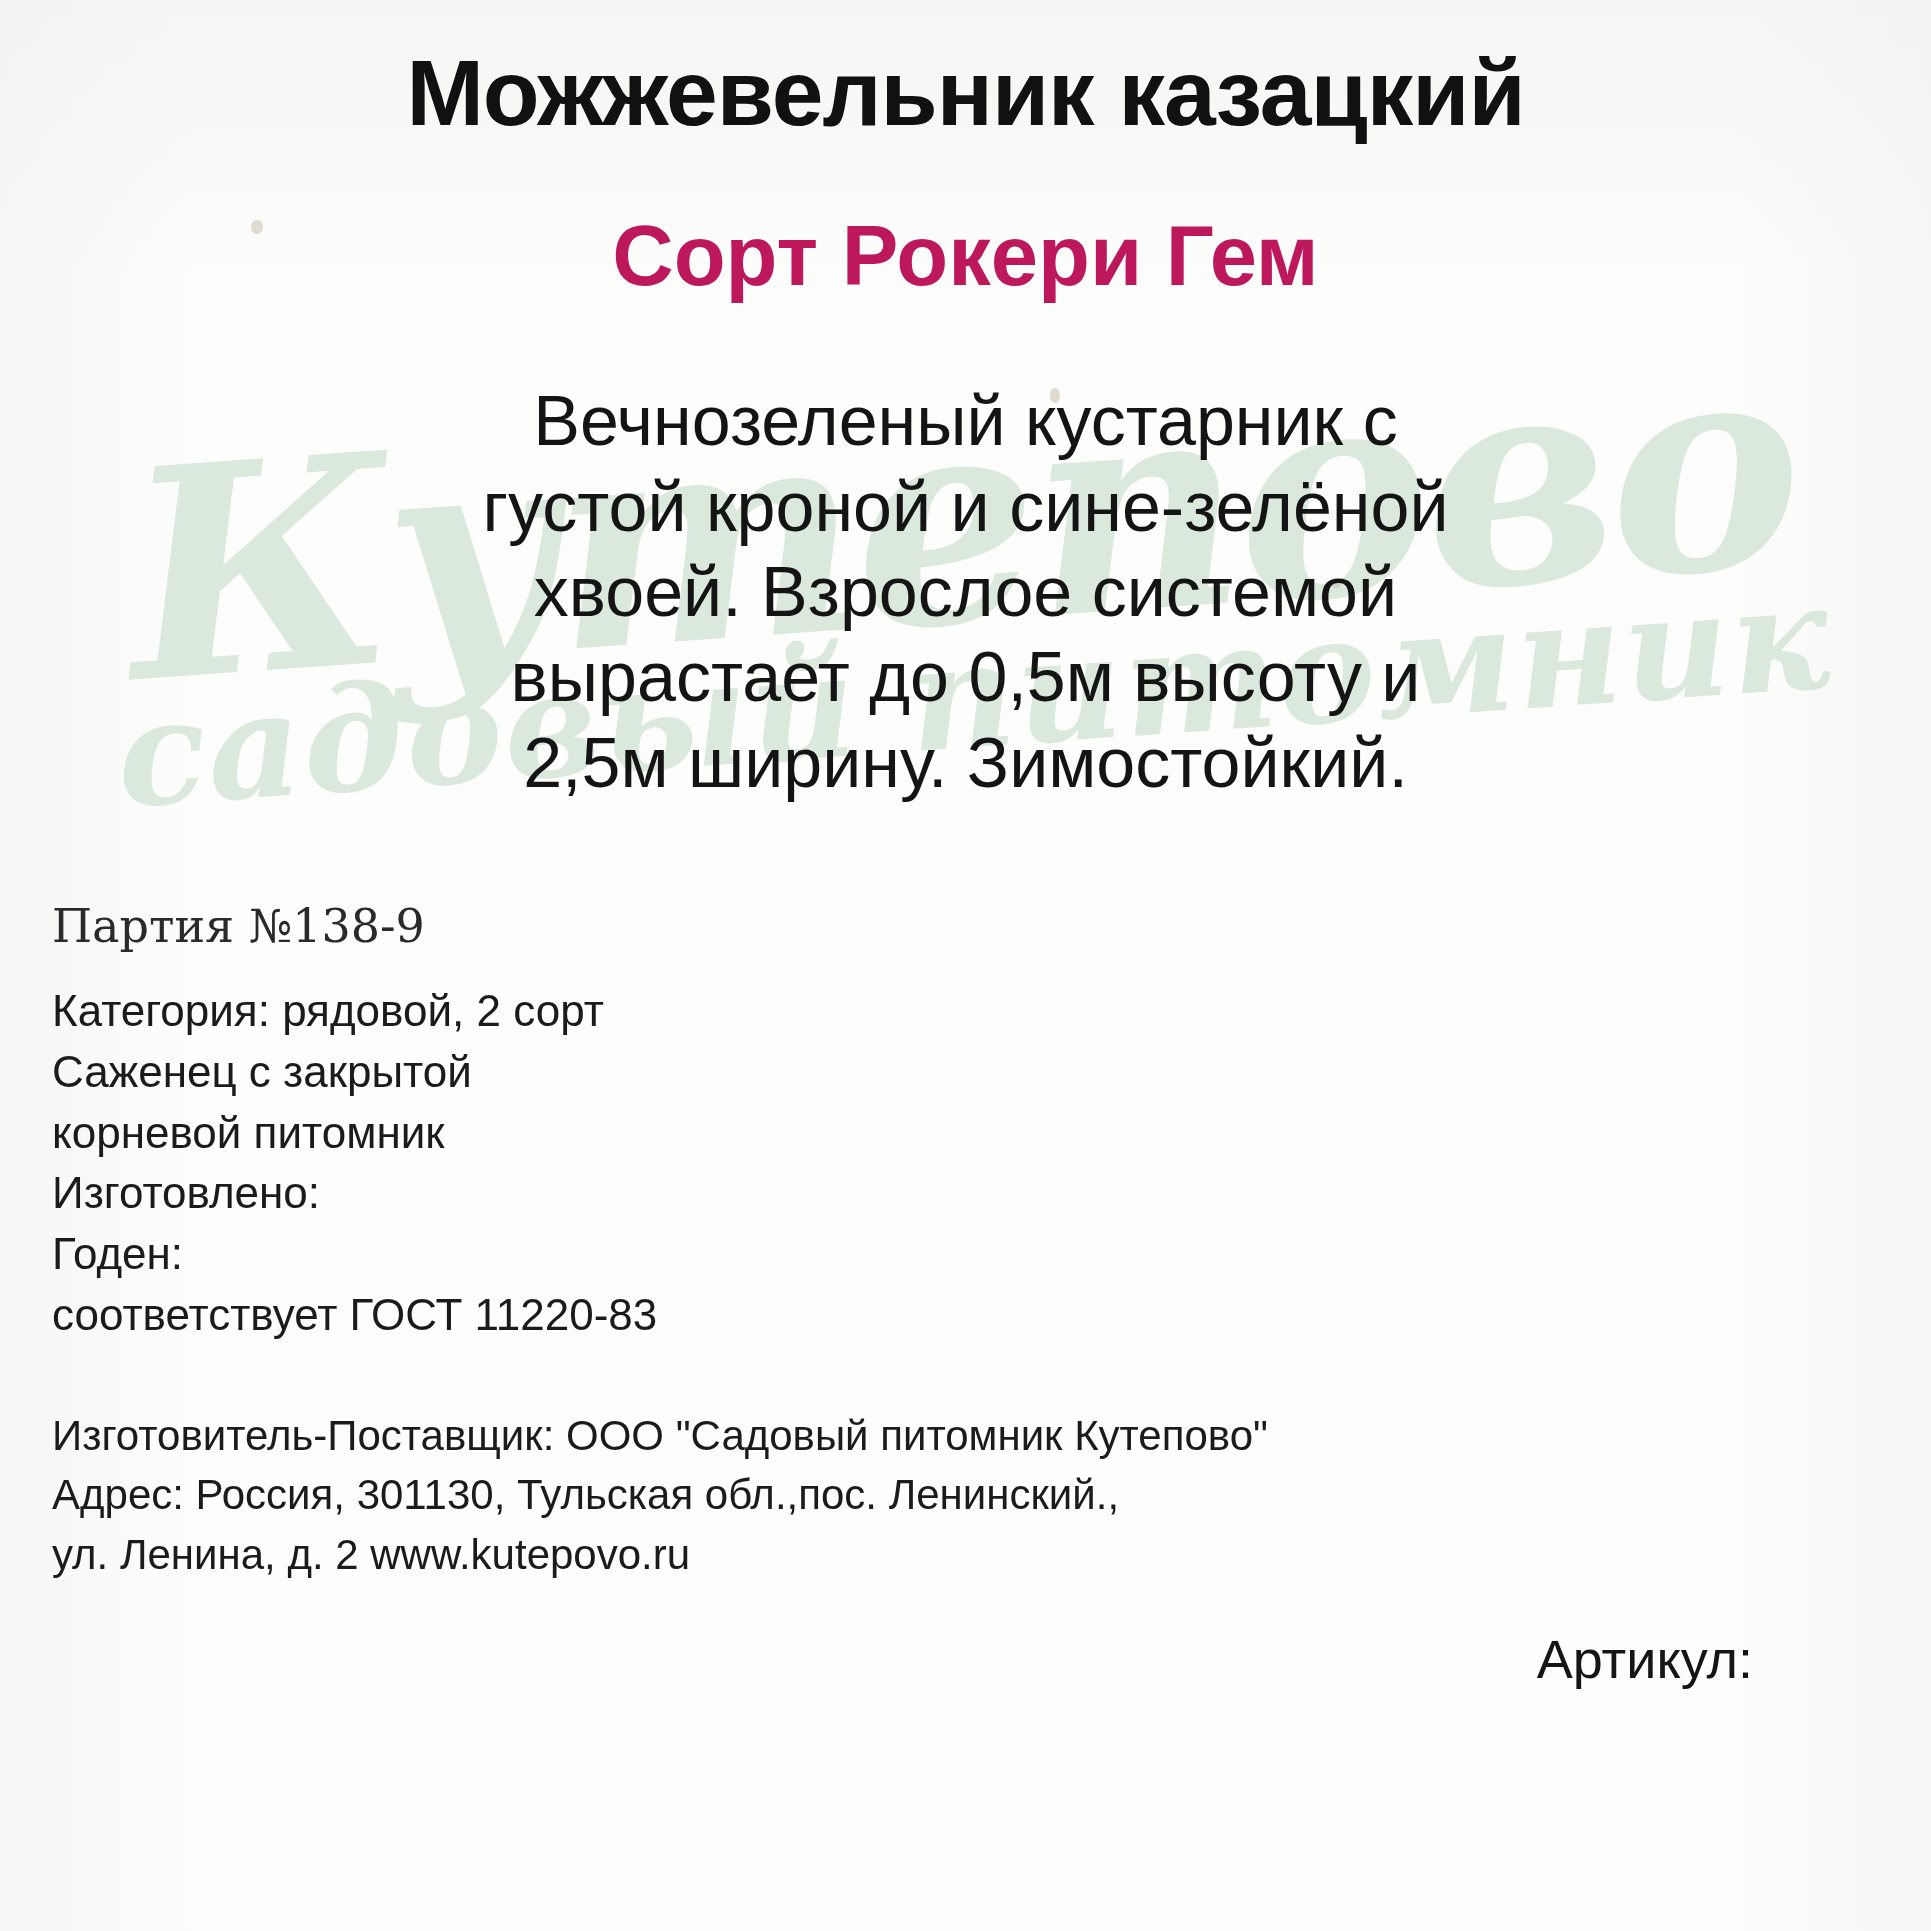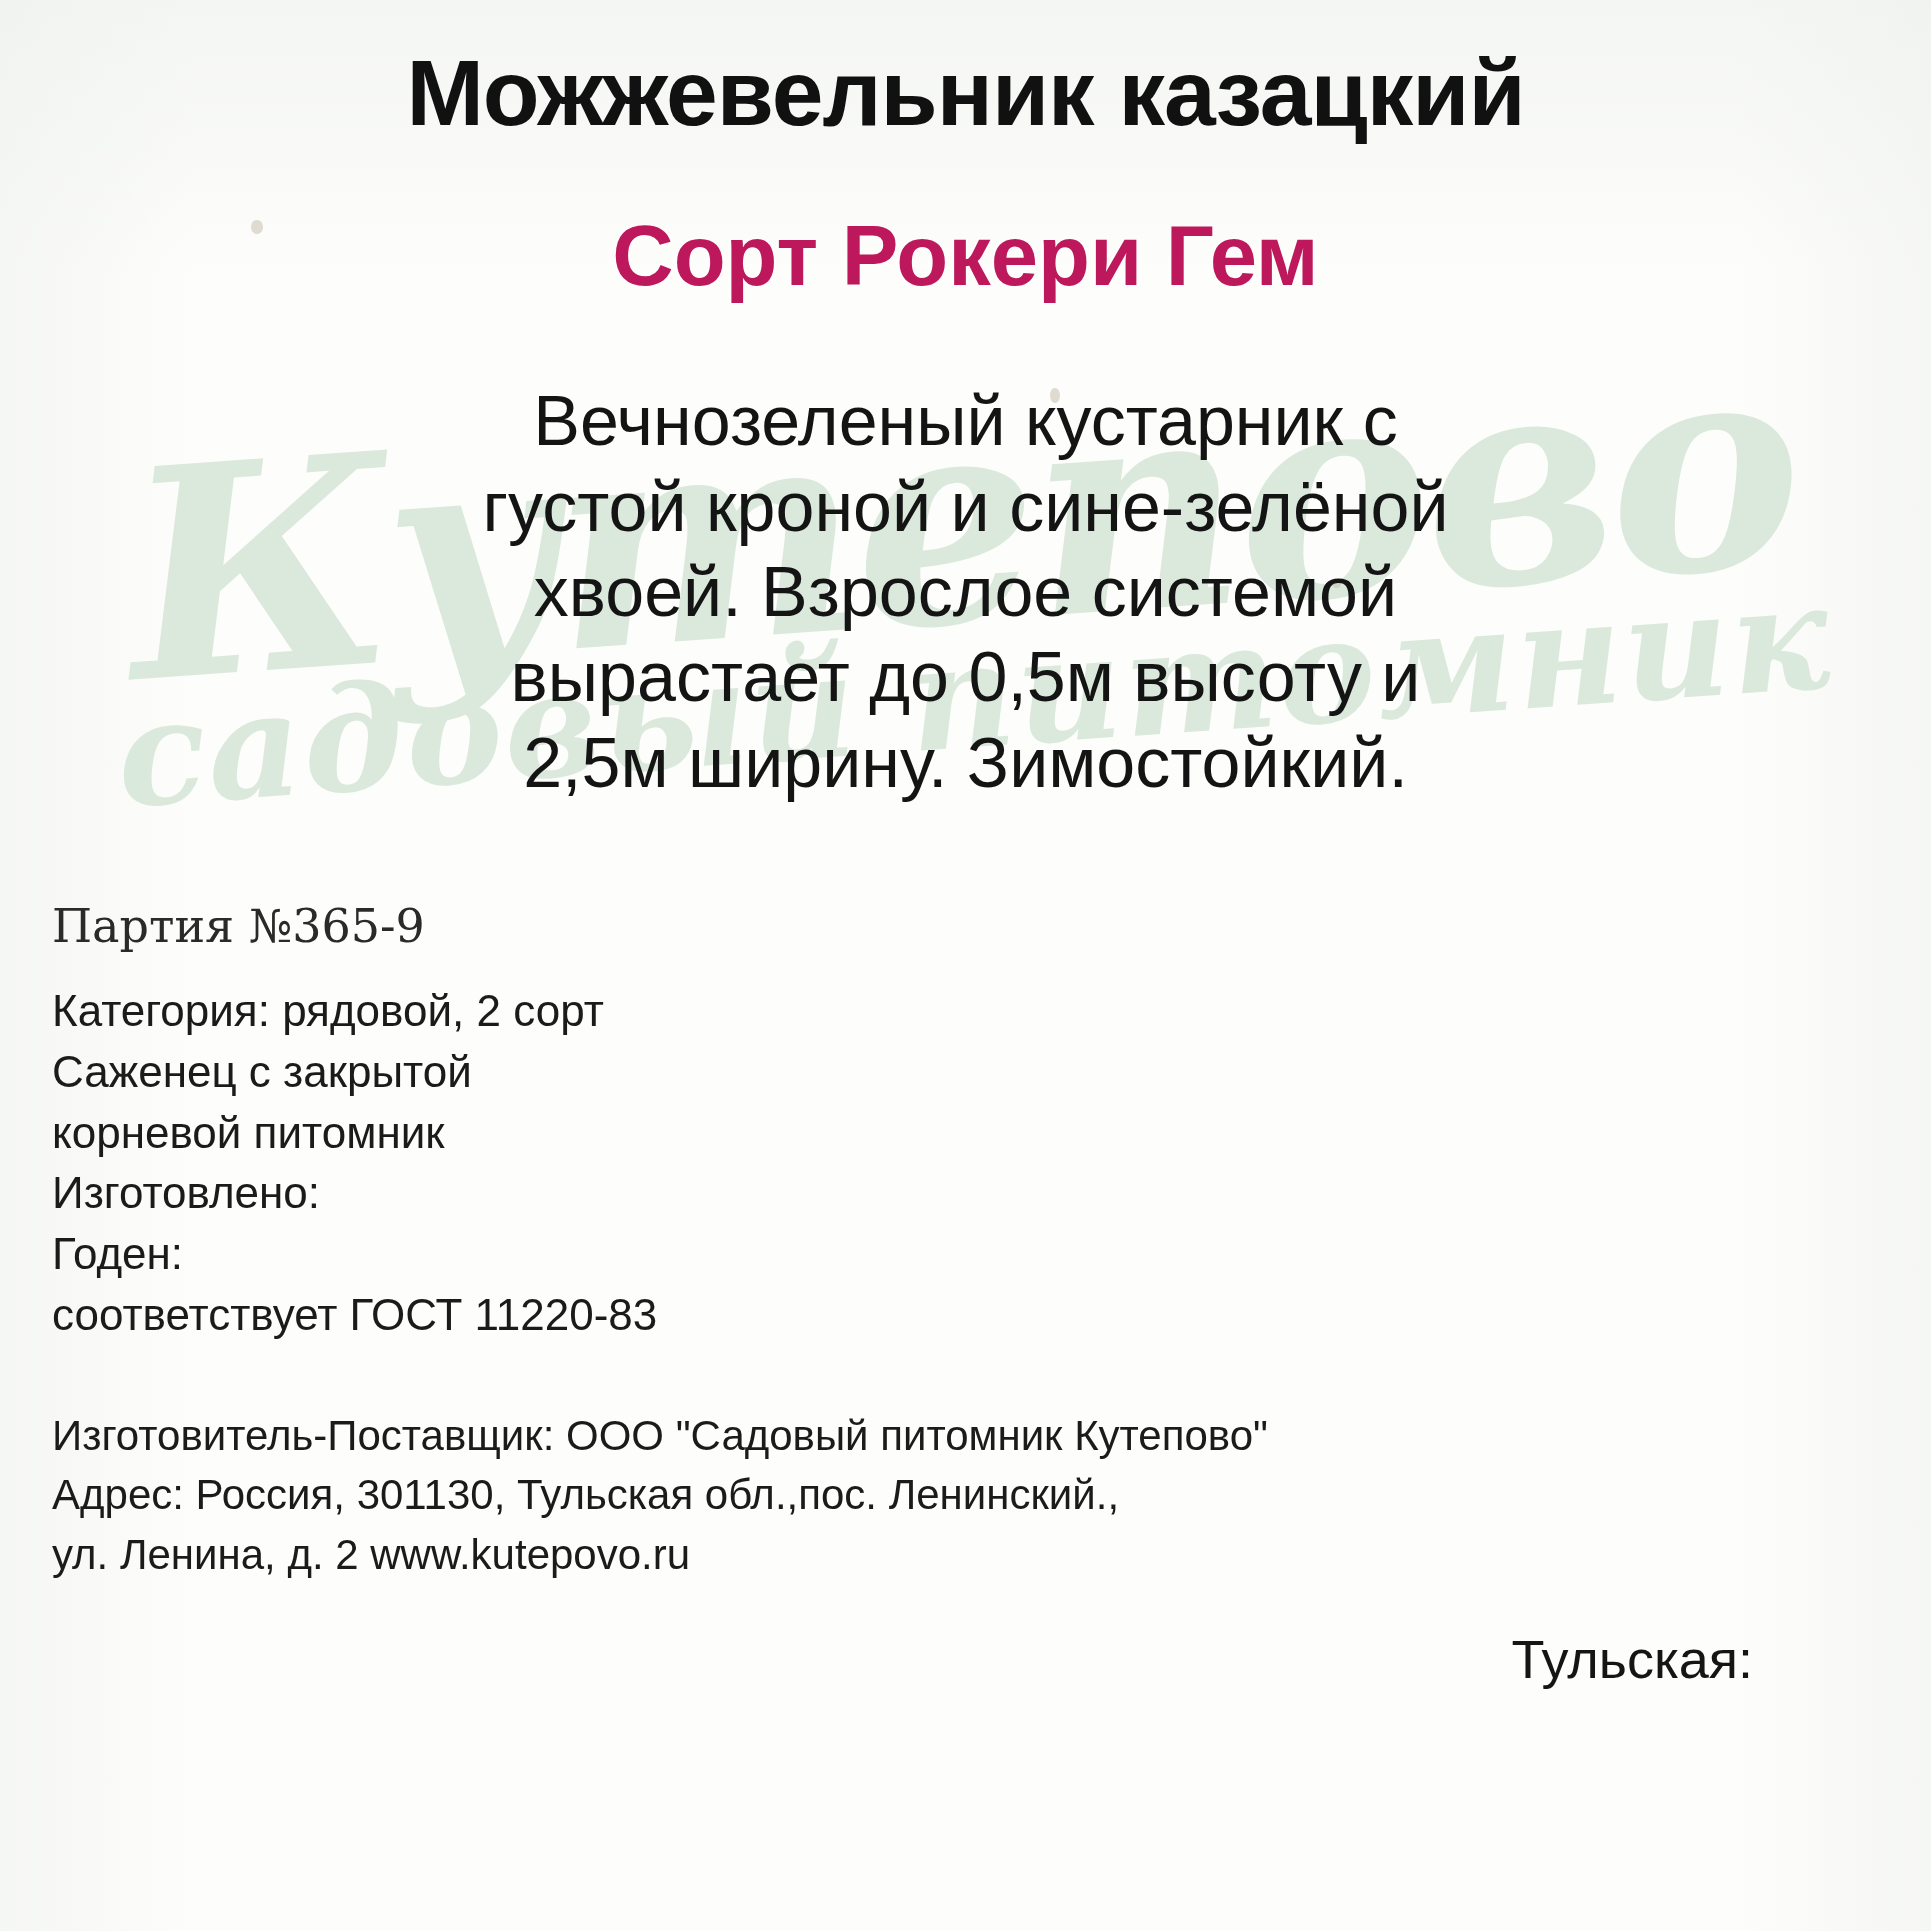--- a/index.html
+++ b/index.html
@@ -180,32 +180,32 @@
 
     <div class="description">
       <span class="d-line">Вечнозеленый кустарник  с</span>
       <span class="d-line">густой кроной и  сине-зелёной</span>
       <span class="d-line">хвоей. Взрослое системой</span>
       <span class="d-line">вырастает до 0,5м высоту и</span>
       <span class="d-line">2,5м  ширину. Зимостойкий.</span>
     </div>
 
     <div class="details">
-      <div class="batch">Партия №365-9</div>
+      <div class="batch">Партия №138-9</div>
       <div class="detail-line">Категория: рядовой, 2 сорт</div>
       <div class="detail-line">Саженец с закрытой</div>
       <div class="detail-line">корневой питомник</div>
       <div class="detail-line">Изготовлено:</div>
       <div class="detail-line">Годен:</div>
       <div class="detail-line">соответствует ГОСТ 11220-83</div>
     </div>
 
     <div class="footer">
       <div>Изготовитель-Поставщик: ООО "Садовый питомник Кутепово"</div>
       <div>Адрес: Россия, 301130, Тульская обл.,пос. Ленинский.,</div>
       <div>ул. Ленина, д. 2 www.kutepovo.ru</div>
     </div>
 
-    <div class="article">Тульская:</div>
+    <div class="article">Артикул:</div>
 
   </div>
 </div>
 
 
 </body></html>

